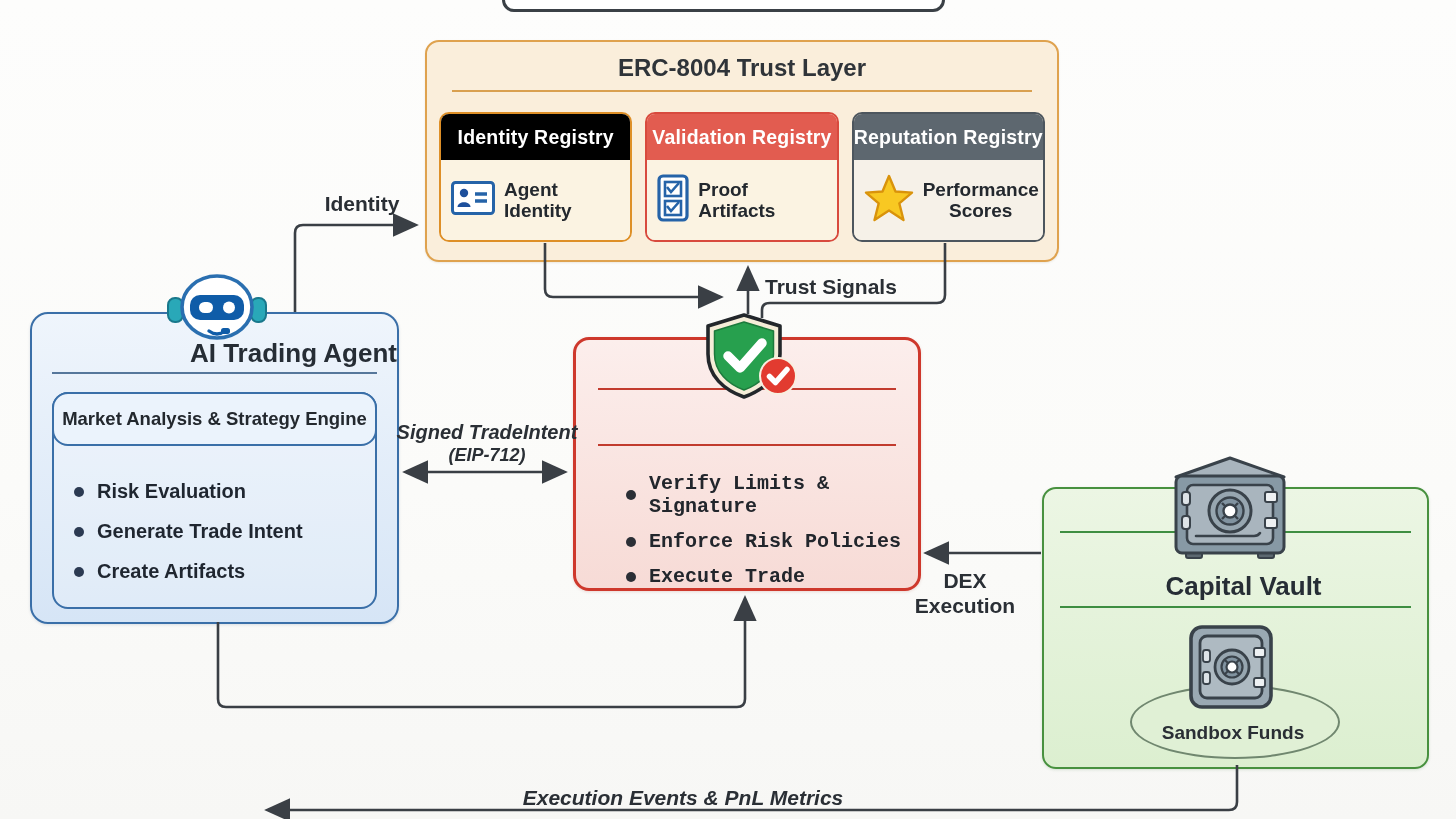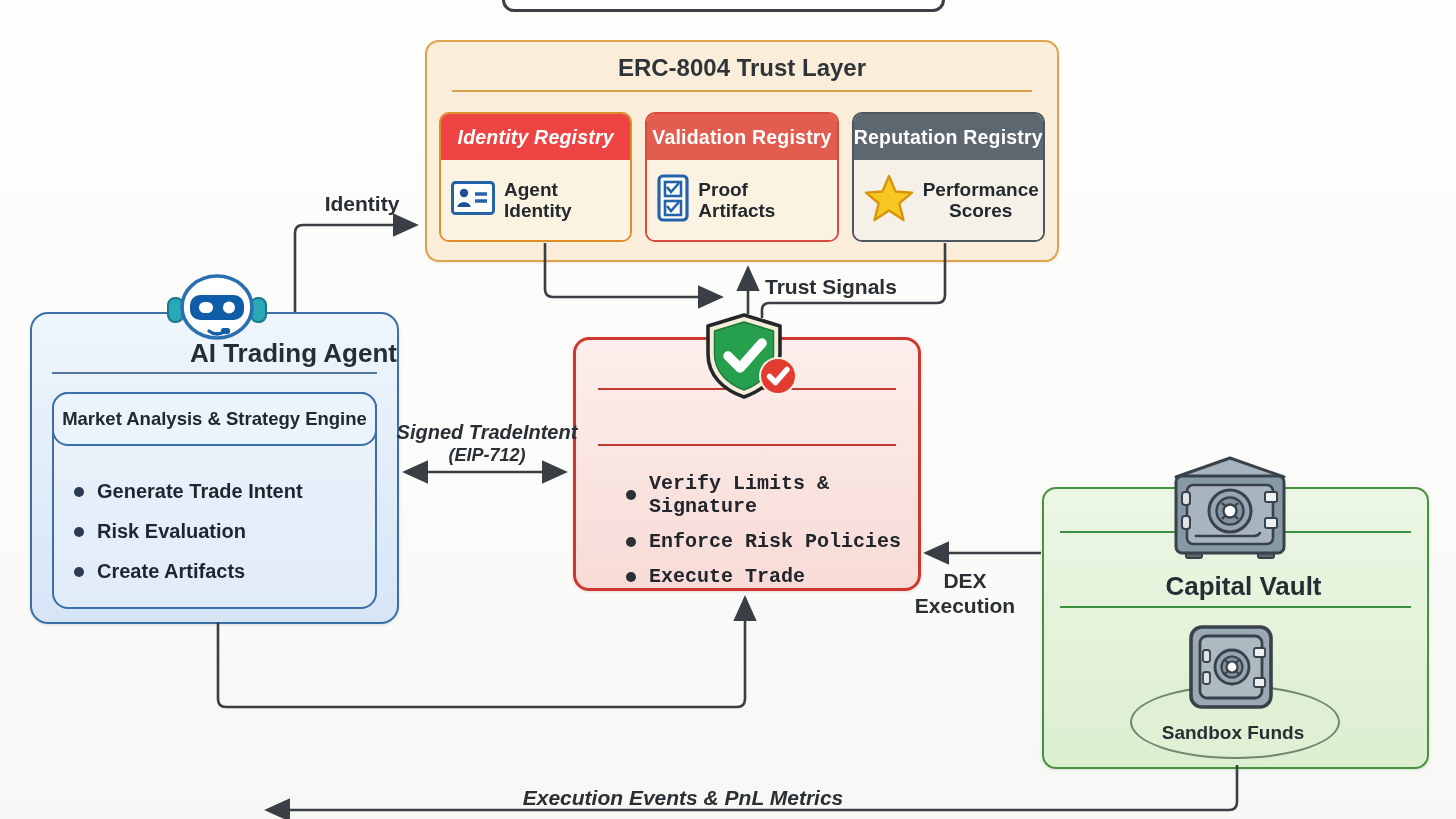--- a/index.html
+++ b/index.html
@@ -17,21 +17,21 @@
   .trust{left:425px;top:40px;width:630px;height:218px;background:#faeedb;
     border:2.5px solid #dfa24e;border-radius:14px;z-index:1;box-shadow:0 1px 2px rgba(120,90,30,.12);}
   .trust-title{top:12px;left:0;width:100%;text-align:center;font-size:24px;font-weight:800;color:#2f3439;}
   .trust-hr{top:48px;left:25px;right:25px;height:2px;background:#d9a050;}
   .cards{top:70px;left:12px;right:12px;height:130px;display:flex;gap:13px;}
   .card{flex:1;border-radius:10px;overflow:hidden;display:flex;flex-direction:column;}
   .card-head{height:46px;display:flex;align-items:center;justify-content:center;
     color:#ffffff;font-weight:800;font-size:19.5px;letter-spacing:.2px;}
   .card-body{flex:1;display:flex;align-items:center;gap:9px;padding:0 10px;
     font-size:19px;font-weight:700;color:#23282e;line-height:21px;}
-  .card-identity{border:2px solid #de8f27;}  .card-identity .card-head{background:#ef4444;font-style:italic;}
+  .card-identity{border:2px solid #de8f27;}  .card-identity .card-head{background:#000000;}
   .card-identity .card-body{background:#fbf3e2;}
   .card-validation{border:2px solid #d84a3e;} .card-validation .card-head{background:#e25c50;}
   .card-validation .card-body{background:#fbf3e2;}
   .card-reputation{border:2px solid #4d565e;} .card-reputation .card-head{background:#5d676f;}
   .card-reputation .card-body{background:#f6f1e8;justify-content:flex-start;}
   .rep-text{text-align:center;max-width:116px;}
   
   .agent{left:30px;top:312px;width:365px;height:308px;border:2.5px solid #3a6fa8;border-radius:18px;
     background:linear-gradient(180deg,#eff5fc,#d6e5f6);z-index:1;box-shadow:0 1px 3px rgba(40,70,110,.15);}
   .agent-title{top:24px;left:0;width:100%;text-align:right;font-size:26px;font-weight:800;color:#262d35;}
@@ -138,25 +138,25 @@
   </div>
 
   <div class="abs agent">
     <div class="abs agent-title">AI Trading Agent</div>
     <div class="abs agent-hr"></div>
     <div class="abs engine-wrap"></div>
     <div class="abs engine-head">Market Analysis &amp; Strategy Engine</div>
     <ul class="abs blist agent-bullets">
       <li>
           <span class="dot"></span>
+          <span>Risk Evaluation</span>
+        </li>
+      <li>
+          <span class="dot"></span>
           <span>Generate Trade Intent</span>
-        </li>
-      <li>
-          <span class="dot"></span>
-          <span>Risk Evaluation</span>
         </li>
       <li>
           <span class="dot"></span>
           <span>Create Artifacts</span>
         </li>
     </ul>
   </div>
 
   <div class="abs icon-float" style="left:167px;top:272px;">
     <svg width="100" height="72" viewBox="0 0 100 72">

